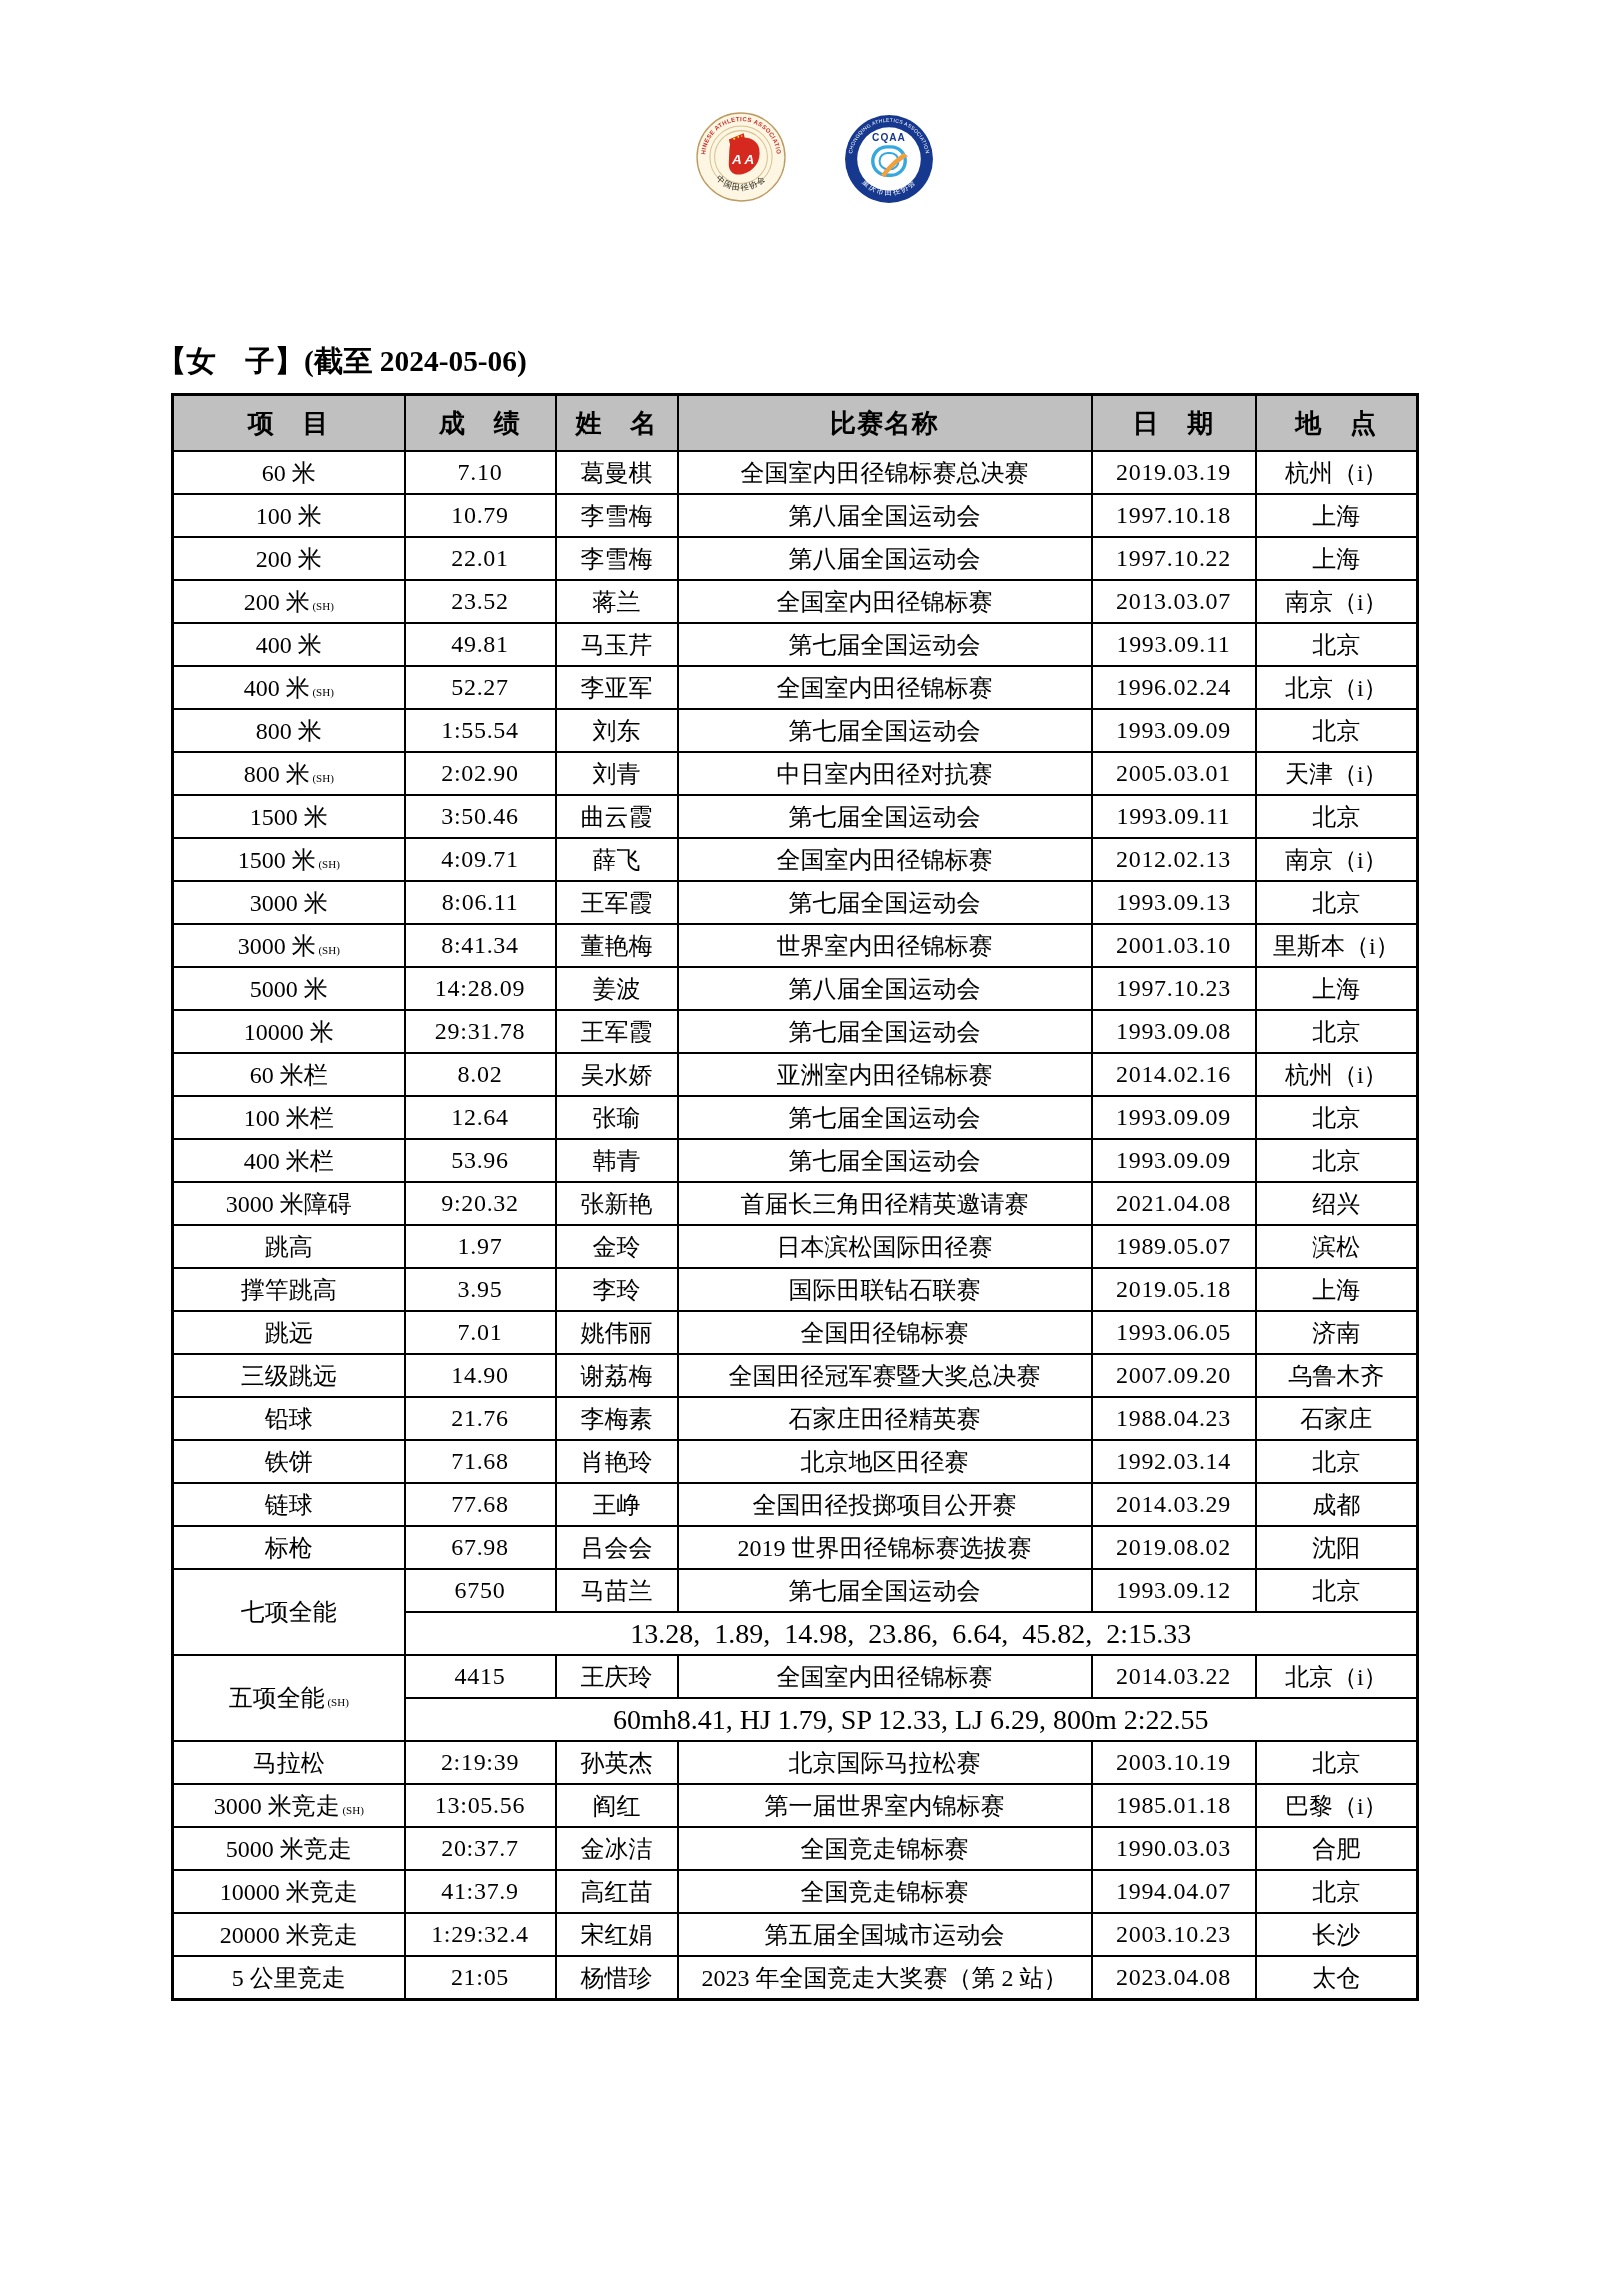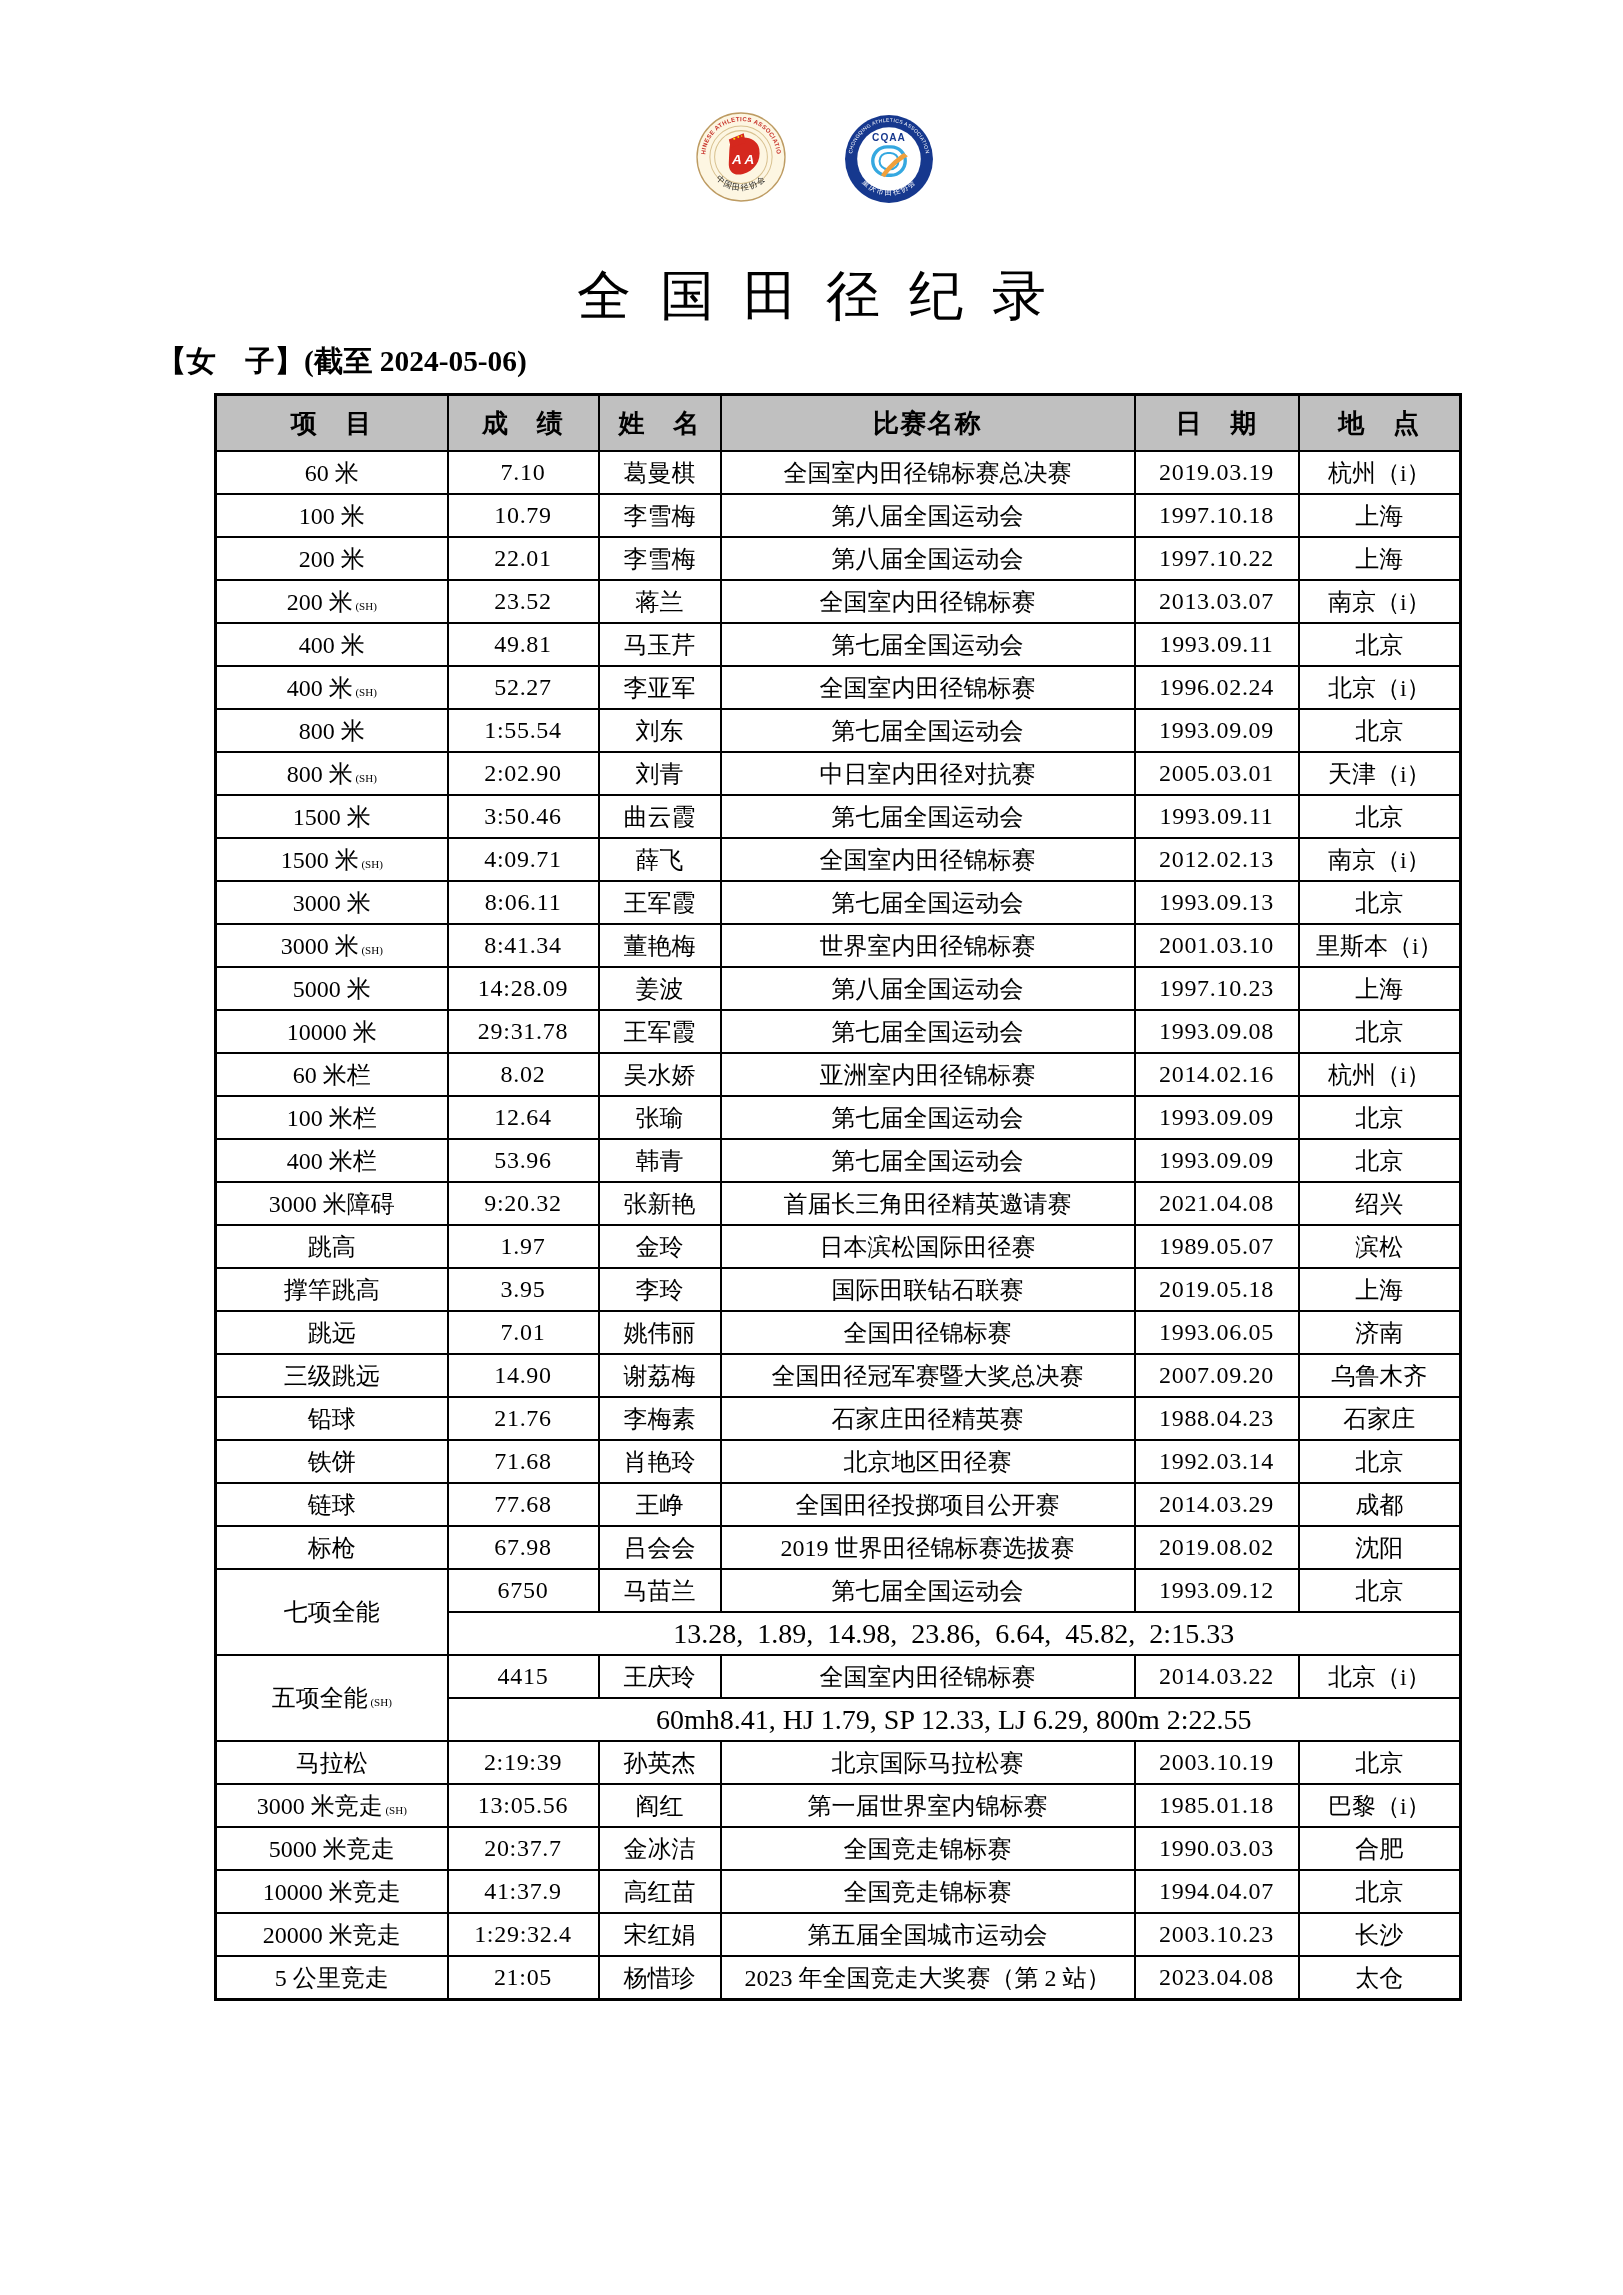--- a/index.html
+++ b/index.html
@@ -30,21 +30,20 @@
     font-size:29.4px; font-weight:bold;
     white-space:nowrap;
   }
 
   
   #table-wrap { position:absolute; left:171px; top:393px; }
   table.records {
     border-collapse:collapse;
     table-layout:fixed;
     border:3.9px solid #000;
-    margin-left:43px;
   }
   table.records th, table.records td {
     border:solid #000;
     border-width:2.6px 2px;
     text-align:center;
     vertical-align:middle;
     padding:0 2.6px;
     overflow:hidden;
   }
   table.records th {
@@ -109,21 +108,20 @@
     <g data-name="cqaa-track-icon">
       <rect x="44" y="50" width="48" height="42" rx="21" fill="none" stroke="#35a8e0" stroke-width="5"></rect>
       <rect x="54" y="59" width="28" height="24" rx="12" fill="none" stroke="#35a8e0" stroke-width="3"></rect>
       <path d="M62,95 C70,83 82,72 96,64 L90,59 C76,68 64,80 56,92 Z" fill="#f0a03c"></path>
     </g>
     <text font-size="11" fill="#ffffff" letter-spacing="2" font-family="Liberation Serif, serif">
       <textPath href="#cqaa-bottom-arc" startOffset="50%" text-anchor="middle" data-name="cqaa-arc-bottom-text">重庆市田径协会</textPath>
     </text>
   </svg>
 
-  <div id="title" data-name="page-title">全国田径纪录</div>
   <div id="subtitle" data-name="page-subtitle">【女　子】(截至 2024-05-06)</div>
 
   <div id="table-wrap" data-name="records-table-wrap">
     <table class="records" id="records-table" data-name="records-table">
       <colgroup id="records-colgroup">
           <col style="width: 232px;">
           <col style="width: 151px;">
           <col style="width: 122px;">
           <col style="width: 414px;">
           <col style="width: 164px;">

